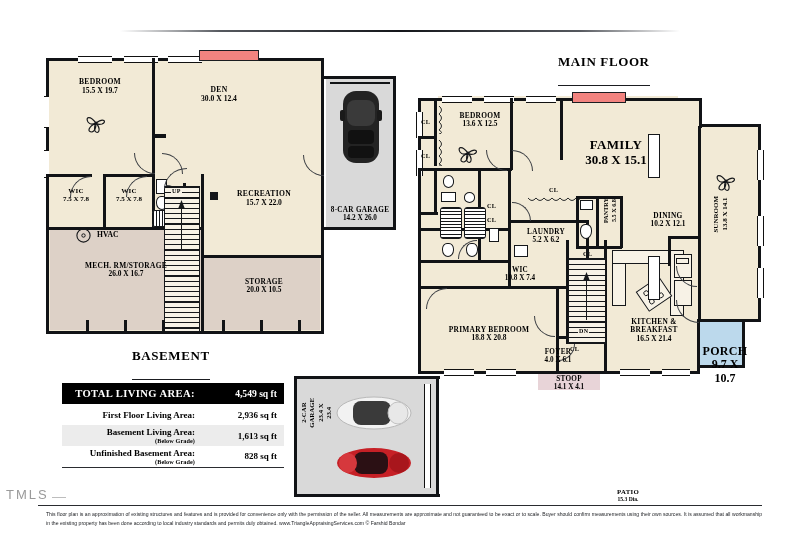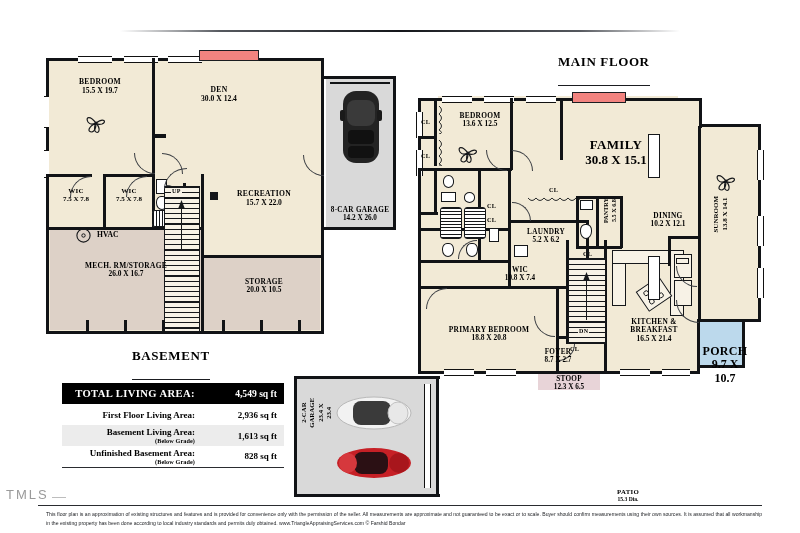--- a/index.html
+++ b/index.html
@@ -427,25 +427,25 @@
     <div class="rm" style="left:492px;top:266px;width:56px;font-size:7.2px;">
       <div class="n">WIC</div>
       <div class="d">10.8 X 7.4</div>
     </div>
     <div class="rm" style="left:428px;top:326px;width:122px;font-size:7.4px;">
       <div class="n">PRIMARY BEDROOM</div>
       <div class="d">18.8 X 20.8</div>
     </div>
     <div class="rm" style="left:530px;top:348px;width:56px;font-size:7.2px;">
       <div class="n">FOYER</div>
-      <div class="d">8.7 X 2.7</div>
+      <div class="d">4.0 X 6.1</div>
     </div>
     <div class="rm" style="left:540px;top:375px;width:58px;font-size:7.2px;">
       <div class="n">STOOP</div>
-      <div class="d">12.3 X 6.5</div>
+      <div class="d">14.1 X 4.1</div>
     </div>
     <div class="rm" style="left:614px;top:318px;width:80px;font-size:7.4px;">
       <div class="n">KITCHEN &amp; BREAKFAST</div>
       <div class="d">16.5 X 21.4</div>
     </div>
     <div class="rm" style="left:700px;top:345px;width:50px;font-size:12px;">
       <div class="n">PORCH</div>
       <div class="d">9.7 X 10.7</div>
     </div>
     <div class="rm" style="left:590px;top:488px;width:76px;font-size:6.8px;">

